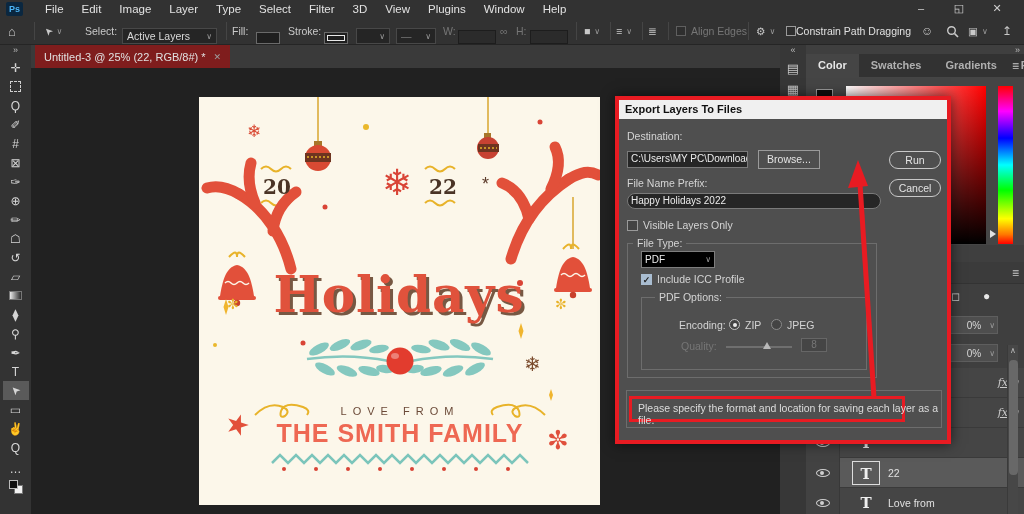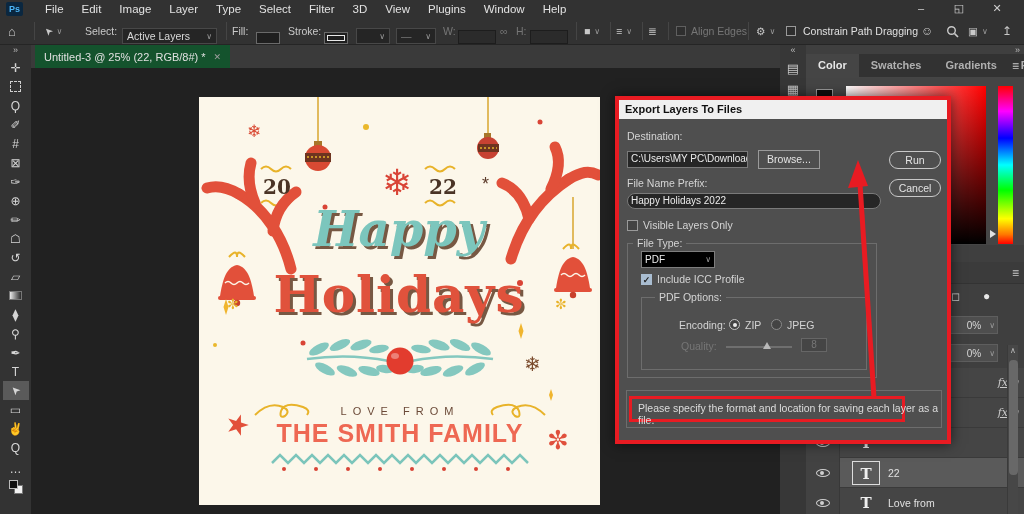--- a/index.html
+++ b/index.html
@@ -32,21 +32,21 @@
   .tool.sel { background:#5a5a5a; }
   .tool .rot { display:inline-block; transform:rotate(-135deg); font-size:11px; }
   .marqueebox { width:11px; height:11px; border:1px dashed #d0d0d0; }
   .gradbox { width:13px; height:9px; background:linear-gradient(90deg,#e8e8e8,#2a2a2a); border:1px solid #777; }
   .mini-colors { position:relative; width:14px; height:14px; margin:2px auto 0; }
   .mini-colors .b { position:absolute; left:0; top:0; width:9px; height:9px; background:#101010; border:1px solid #bbb; z-index:2; }
   .mini-colors .w { position:absolute; left:5px; top:5px; width:9px; height:9px; background:#f2f2f2; border:1px solid #777; }
 
   
   .tabbar { left:31px; top:45px; width:749px; height:23px; background:#3a3a3a; }
-  .doctab { position:absolute; left:4px; top:0; height:23px; background:#14532d; display:flex; align-items:center; padding:0 9px; gap:8px; font-size:11px; color:#e0e0e0; }
+  .doctab { position:absolute; left:4px; top:0; height:23px; background:#7f1d1d; display:flex; align-items:center; padding:0 9px; gap:8px; font-size:11px; color:#e0e0e0; }
   .doctab .x { color:#9e9e9e; font-size:9px; }
   .pasteboard { left:31px; top:68px; width:749px; height:446px; background:#212121; }
 
   
   .canvas { left:199px; top:97px; width:401px; height:408px; background:#fcf7ea; overflow:hidden; }
   .card-text { position:absolute; text-align:center; }
   .years { font-family:"DejaVu Serif", serif; font-weight:bold; font-size:20px; color:#4a3426; }
   .script1 { font-family:"DejaVu Serif", serif; font-style:italic; font-weight:bold; font-size:48px; color:#7cc6bd; text-shadow:3px 3px 0 rgba(95,60,38,.85); }
   .script2 { font-family:"DejaVu Serif", serif; font-weight:bold; font-size:50px; color:#e0523c; text-shadow:3px 3px 0 rgba(95,60,38,.85); letter-spacing:1px; }
   .lovefrom { font-size:11px; letter-spacing:6px; color:#6b4a38; }
@@ -189,21 +189,21 @@
     <div class="sep" style="left:668px;"></div>
     <div class="ob" style="left:676px;gap:5px;">
         <span class="chk disabled"></span>
         <span class="dim">Align Edges</span>
       </div>
     <div class="sep" style="left:748px;"></div>
     <div class="ob" style="left:756px;">
         <span>⚙</span>
         <span class="caret">∨</span>
       </div>
-    <div class="ob" style="left:786px;gap:7px;">
+    <div class="ob" style="left:786px;gap:0;">
         <span class="chk"></span>
         <span style="color:#e0e0e0;">Constrain Path Dragging</span>
       </div>
     <div class="ob" style="left:921px;font-size:12px;">☺</div>
     <div class="ob" style="left:946px;">
       <svg width="13" height="13" viewBox="0 0 13 13">
           <circle cx="5.5" cy="5.5" r="3.8" fill="none" stroke="#c9c9c9" stroke-width="1.4"></circle>
           <line x1="8.6" y1="8.6" x2="12" y2="12" stroke="#c9c9c9" stroke-width="1.6"></line>
         </svg>
     </div>
@@ -393,21 +393,20 @@
     <div class="flake" style="left:48px;top:26px;font-size:17px;color:#d94a33;">❄</div>
     <div class="flake" style="left:183px;top:68px;font-size:36px;color:#d94436;">❄</div>
     <div class="flake" style="left:283px;top:78px;font-size:18px;color:#5b3a29;">*</div>
     <div class="flake" style="left:325px;top:257px;font-size:20px;color:#7a4a2b;">❄</div>
     <div class="flake" style="left:348px;top:330px;font-size:26px;color:#e0503c;">✼</div>
     <div class="flake" style="left:28px;top:200px;font-size:14px;color:#e8b32a;">✼</div>
     <div class="flake" style="left:356px;top:200px;font-size:14px;color:#e8b32a;">✼</div>
     <div class="flake" style="left:26px;top:314px;font-size:28px;color:#e2503a;transform:rotate(18deg);">★</div>
     <div class="card-text years" style="left:58px;top:78px;width:40px;">20</div>
     <div class="card-text years" style="left:224px;top:78px;width:40px;">22</div>
-    <div class="card-text script1" style="left:55px;top:104px;width:290px;">Happy</div>
     <div class="card-text script2" style="left:35px;top:168px;width:330px;">Holidays</div>
     <div class="card-text lovefrom" style="left:109px;top:308px;width:184px;">LOVE FROM</div>
     <div class="card-text family" style="left:55px;top:322px;width:292px;">THE SMITH FAMILY</div>
   </div>
 
   <div class="abs iconcol">
     <div style="text-align:center;font-size:9px;color:#bbb;">«</div>
     <div style="text-align:center;font-size:13px;margin-top:6px;" id="side-icon-0">▤</div>
     <div style="text-align:center;font-size:13px;margin-top:6px;" id="side-icon-1">▦</div>
   </div>

